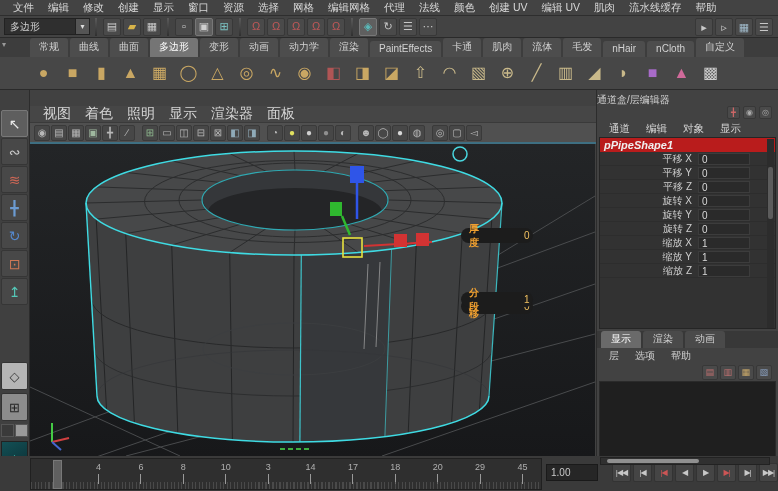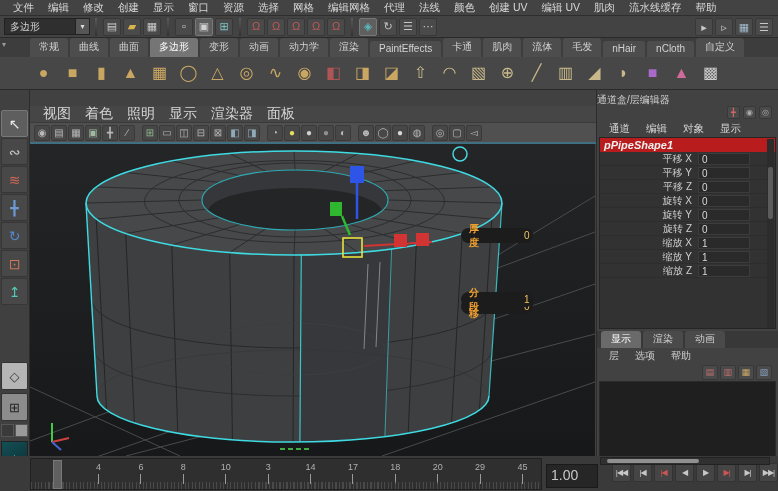--- a/index.html
+++ b/index.html
@@ -91,21 +91,21 @@
   .layer-list { margin:0 2px; height:92px; background:#1f1f1f; border:1px solid #2a2a2a; }
 
   
   .bottombar { position:absolute; left:0; top:456px; width:778px; height:35px; background:#3a3a3a; }
   .timeslider { position:absolute; left:30px; top:2px; width:512px; height:32px; background:#2f2f2f; border:1px solid #202020; display:flex; padding-left:4px; overflow:hidden; }
   .timeslider::before { content:""; position:absolute; left:0; right:0; bottom:0; height:7px; background:repeating-linear-gradient(90deg,#555 0 1px,transparent 1px 3.5px); opacity:.7; }
   .frame-marker { position:absolute; left:22px; top:1px; width:9px; height:29px; background:#606060; border:1px solid #787878; }
   .tickcell { width:42.4px; display:flex; flex-direction:column; align-items:center; padding-top:3px; flex:none; }
   .ticknum { font-size:9px; color:#b0b0b0; }
   .tickline { width:1px; height:10px; background:#9a9a9a; margin-top:2px; }
-  .framefield { position:absolute; left:546px; top:8px; width:52px; height:24px; background:#262626; border:1px solid #1a1a1a; color:#c8c8c8; font-size:14px; padding:2px 4px; }
+  .framefield { position:absolute; left:546px; top:8px; width:52px; height:17px; background:#262626; border:1px solid #1a1a1a; color:#c8c8c8; font-size:10px; padding:2px 4px; }
   .playback { position:absolute; left:612px; top:7px; display:flex; gap:2px; }
   .pb { width:19px; height:19px; background:#454545; border:1px solid #333; border-radius:2px; color:#c8c8c8; font-size:8px; letter-spacing:-1px; display:flex; align-items:center; justify-content:center; }
   .pb.accent { color:#cc5555; }
   .hscroll { position:absolute; left:600px; top:1px; width:170px; height:8px; background:#303030; border:1px solid #222; }
   .hscroll .thumb { position:absolute; left:6px; top:1px; width:92px; height:4px; background:#909090; border-radius:2px; }
 </style>
 </head>
 <body>
 
 <div class="app">

